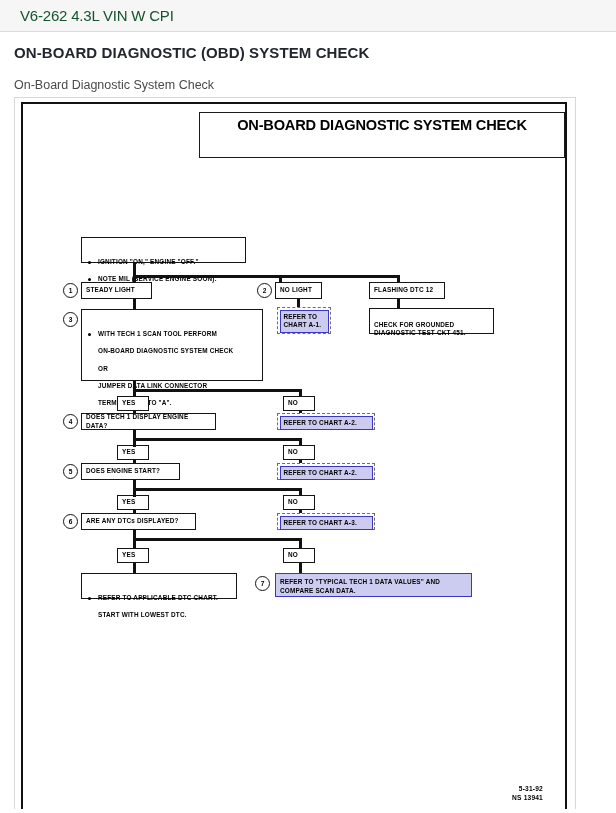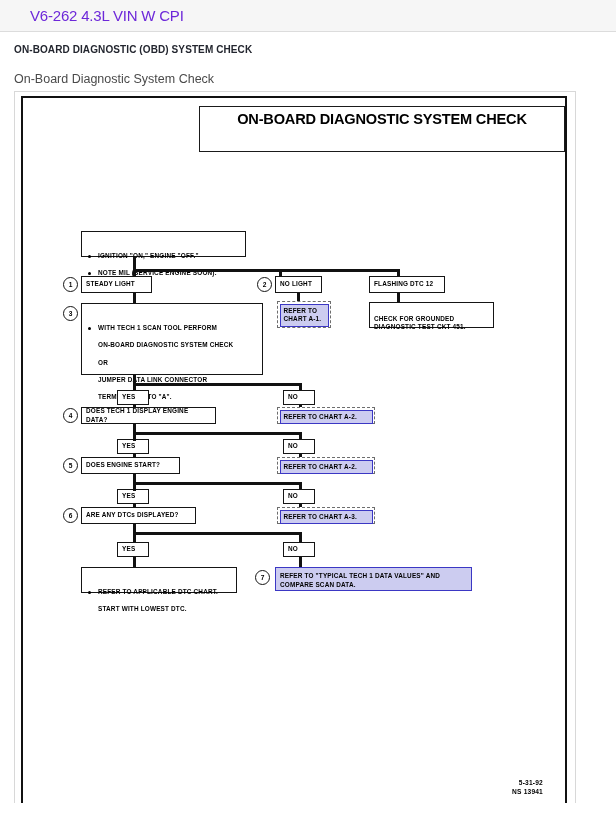--- a/index.html
+++ b/index.html
@@ -23,28 +23,28 @@
   }
   .vehicle-title {
     font-size: 16.5px;
     font-weight: bold;
     color: #2b3045;
     letter-spacing: -0.2px;
   }
   .vehicle-engine {
     font-size: 15px;
     font-weight: normal;
-    color: #6d28d9;
-    margin-left: 16px;
+    color: #14532d;
+    margin-left: 6px;
     letter-spacing: -0.2px;
   }
 
   
   .section-heading {
-    font-size: 10px;
+    font-size: 15px;
     font-weight: bold;
     color: #23262f;
     padding: 12px 14px 0 14px;
     letter-spacing: 0.1px;
   }
 
   
   .figure-caption {
     font-size: 12.5px;
     color: #4a4a4a;

